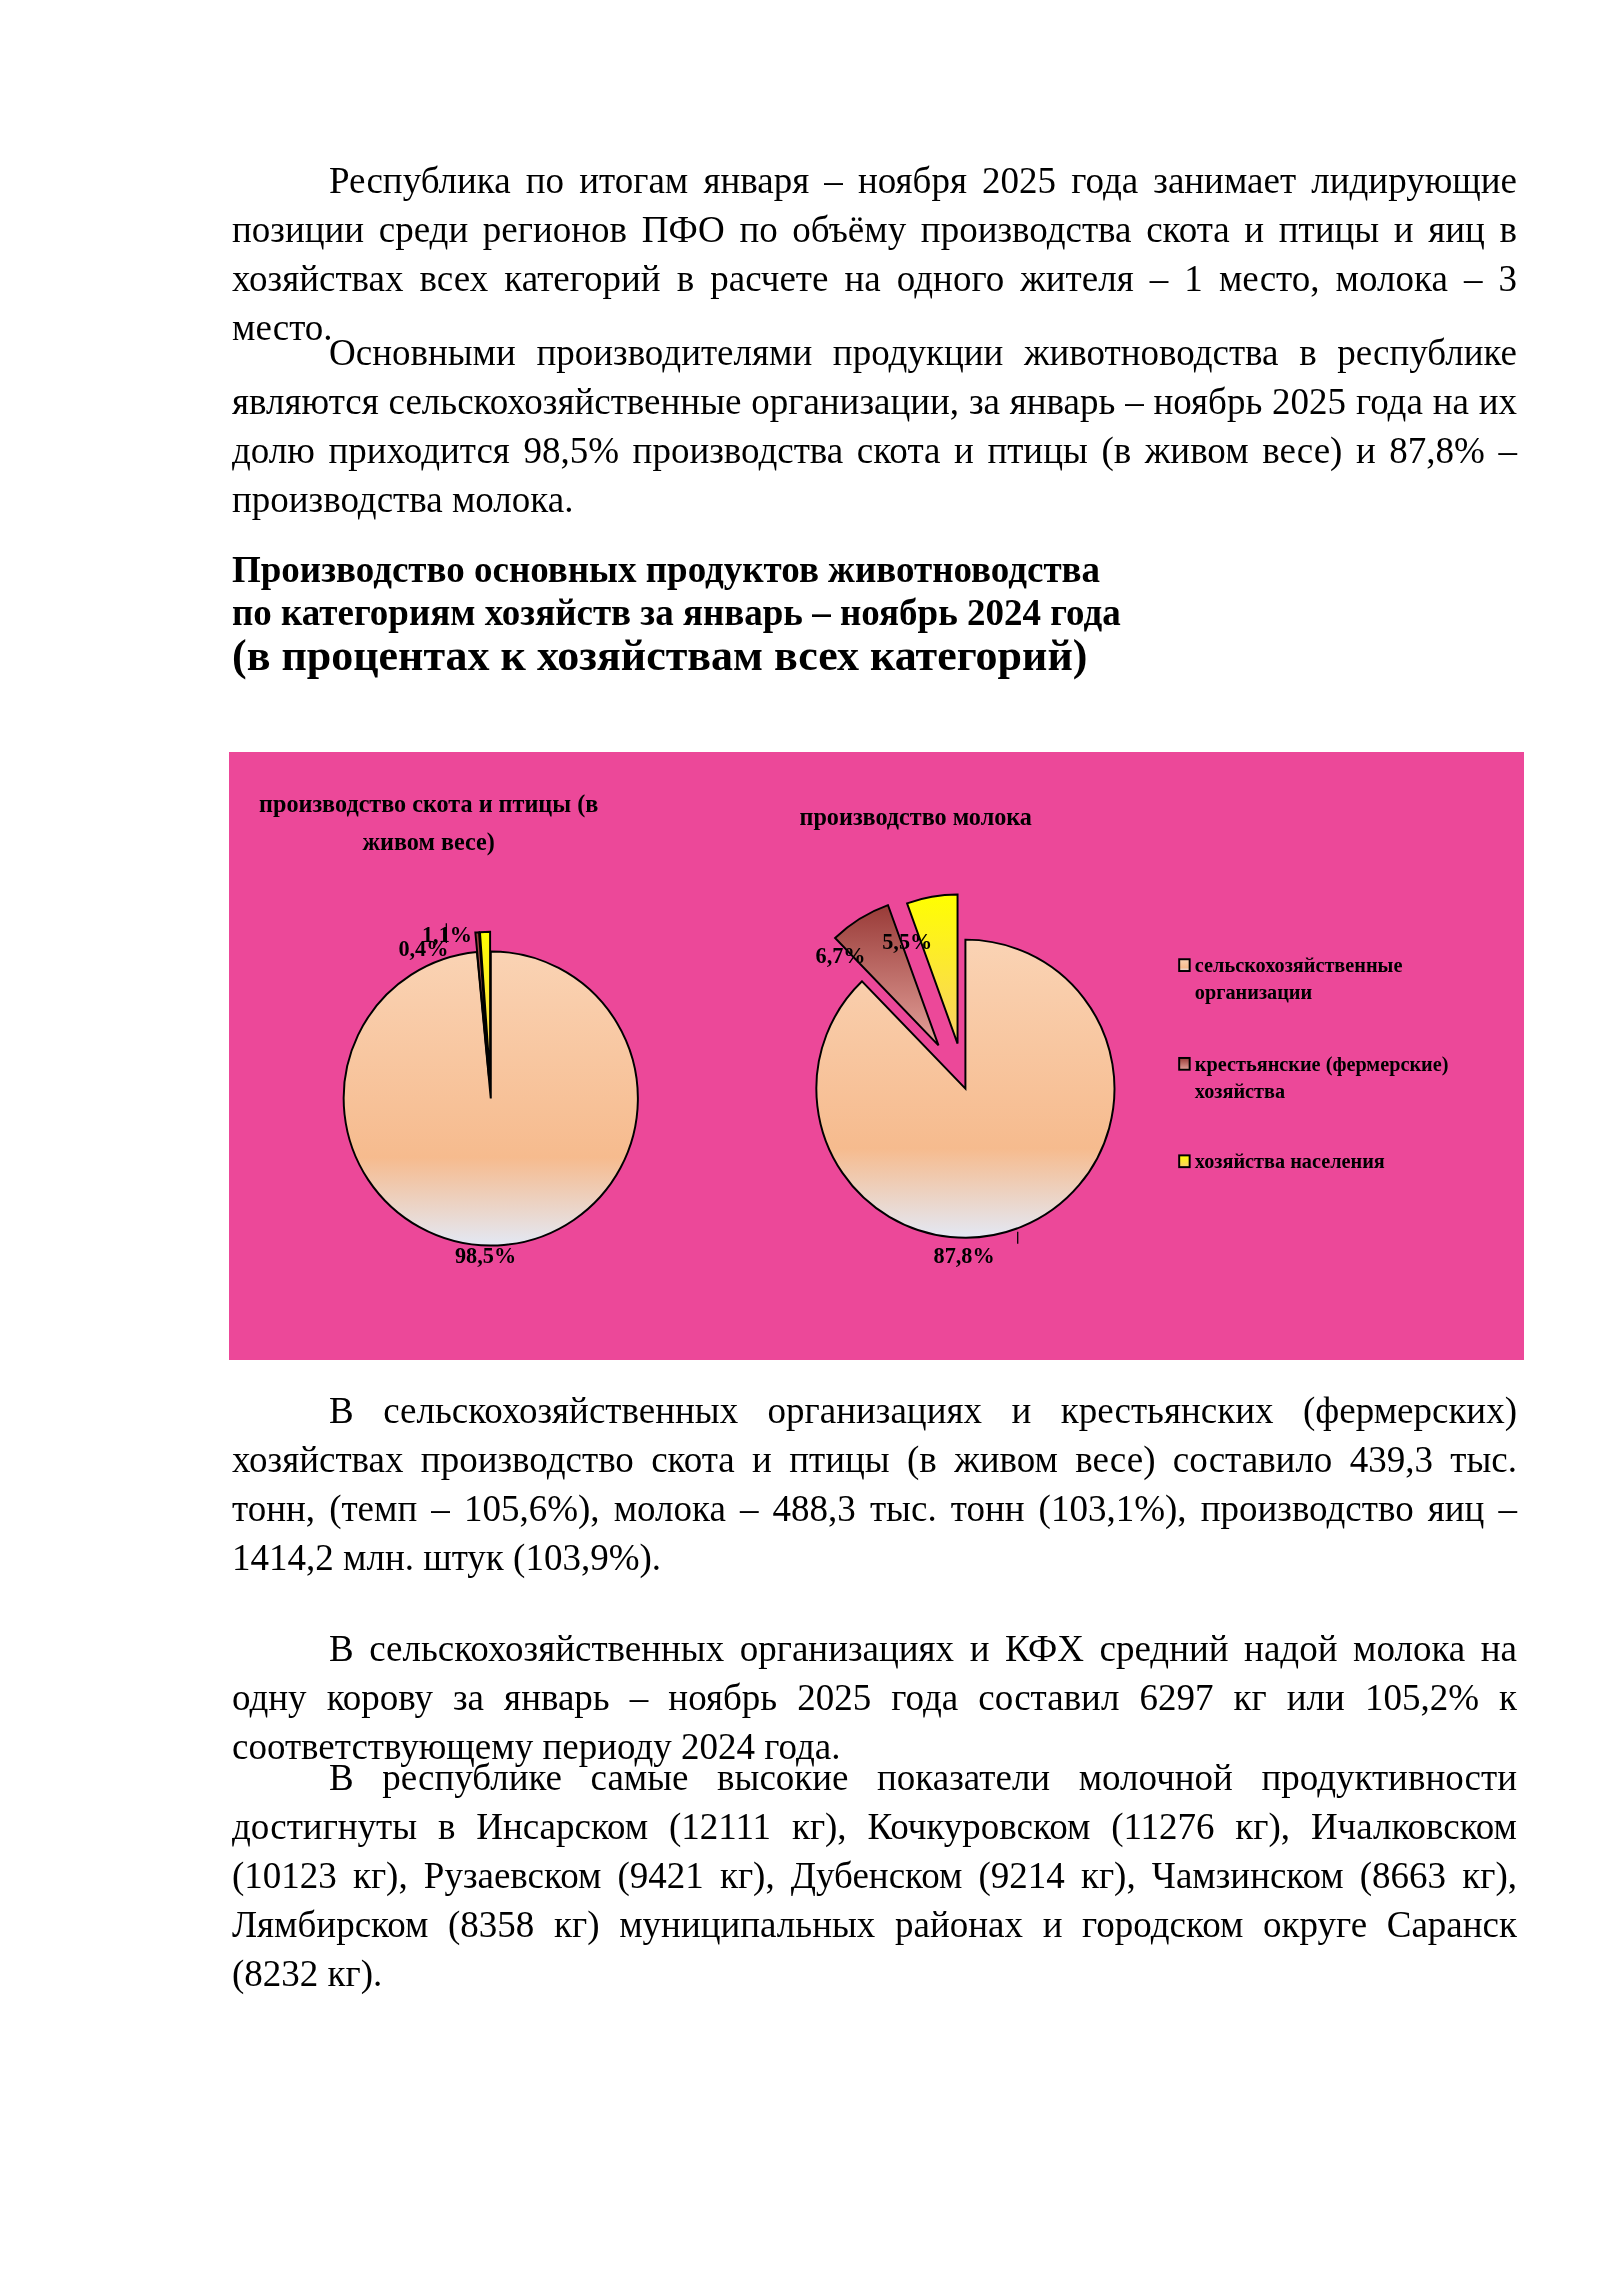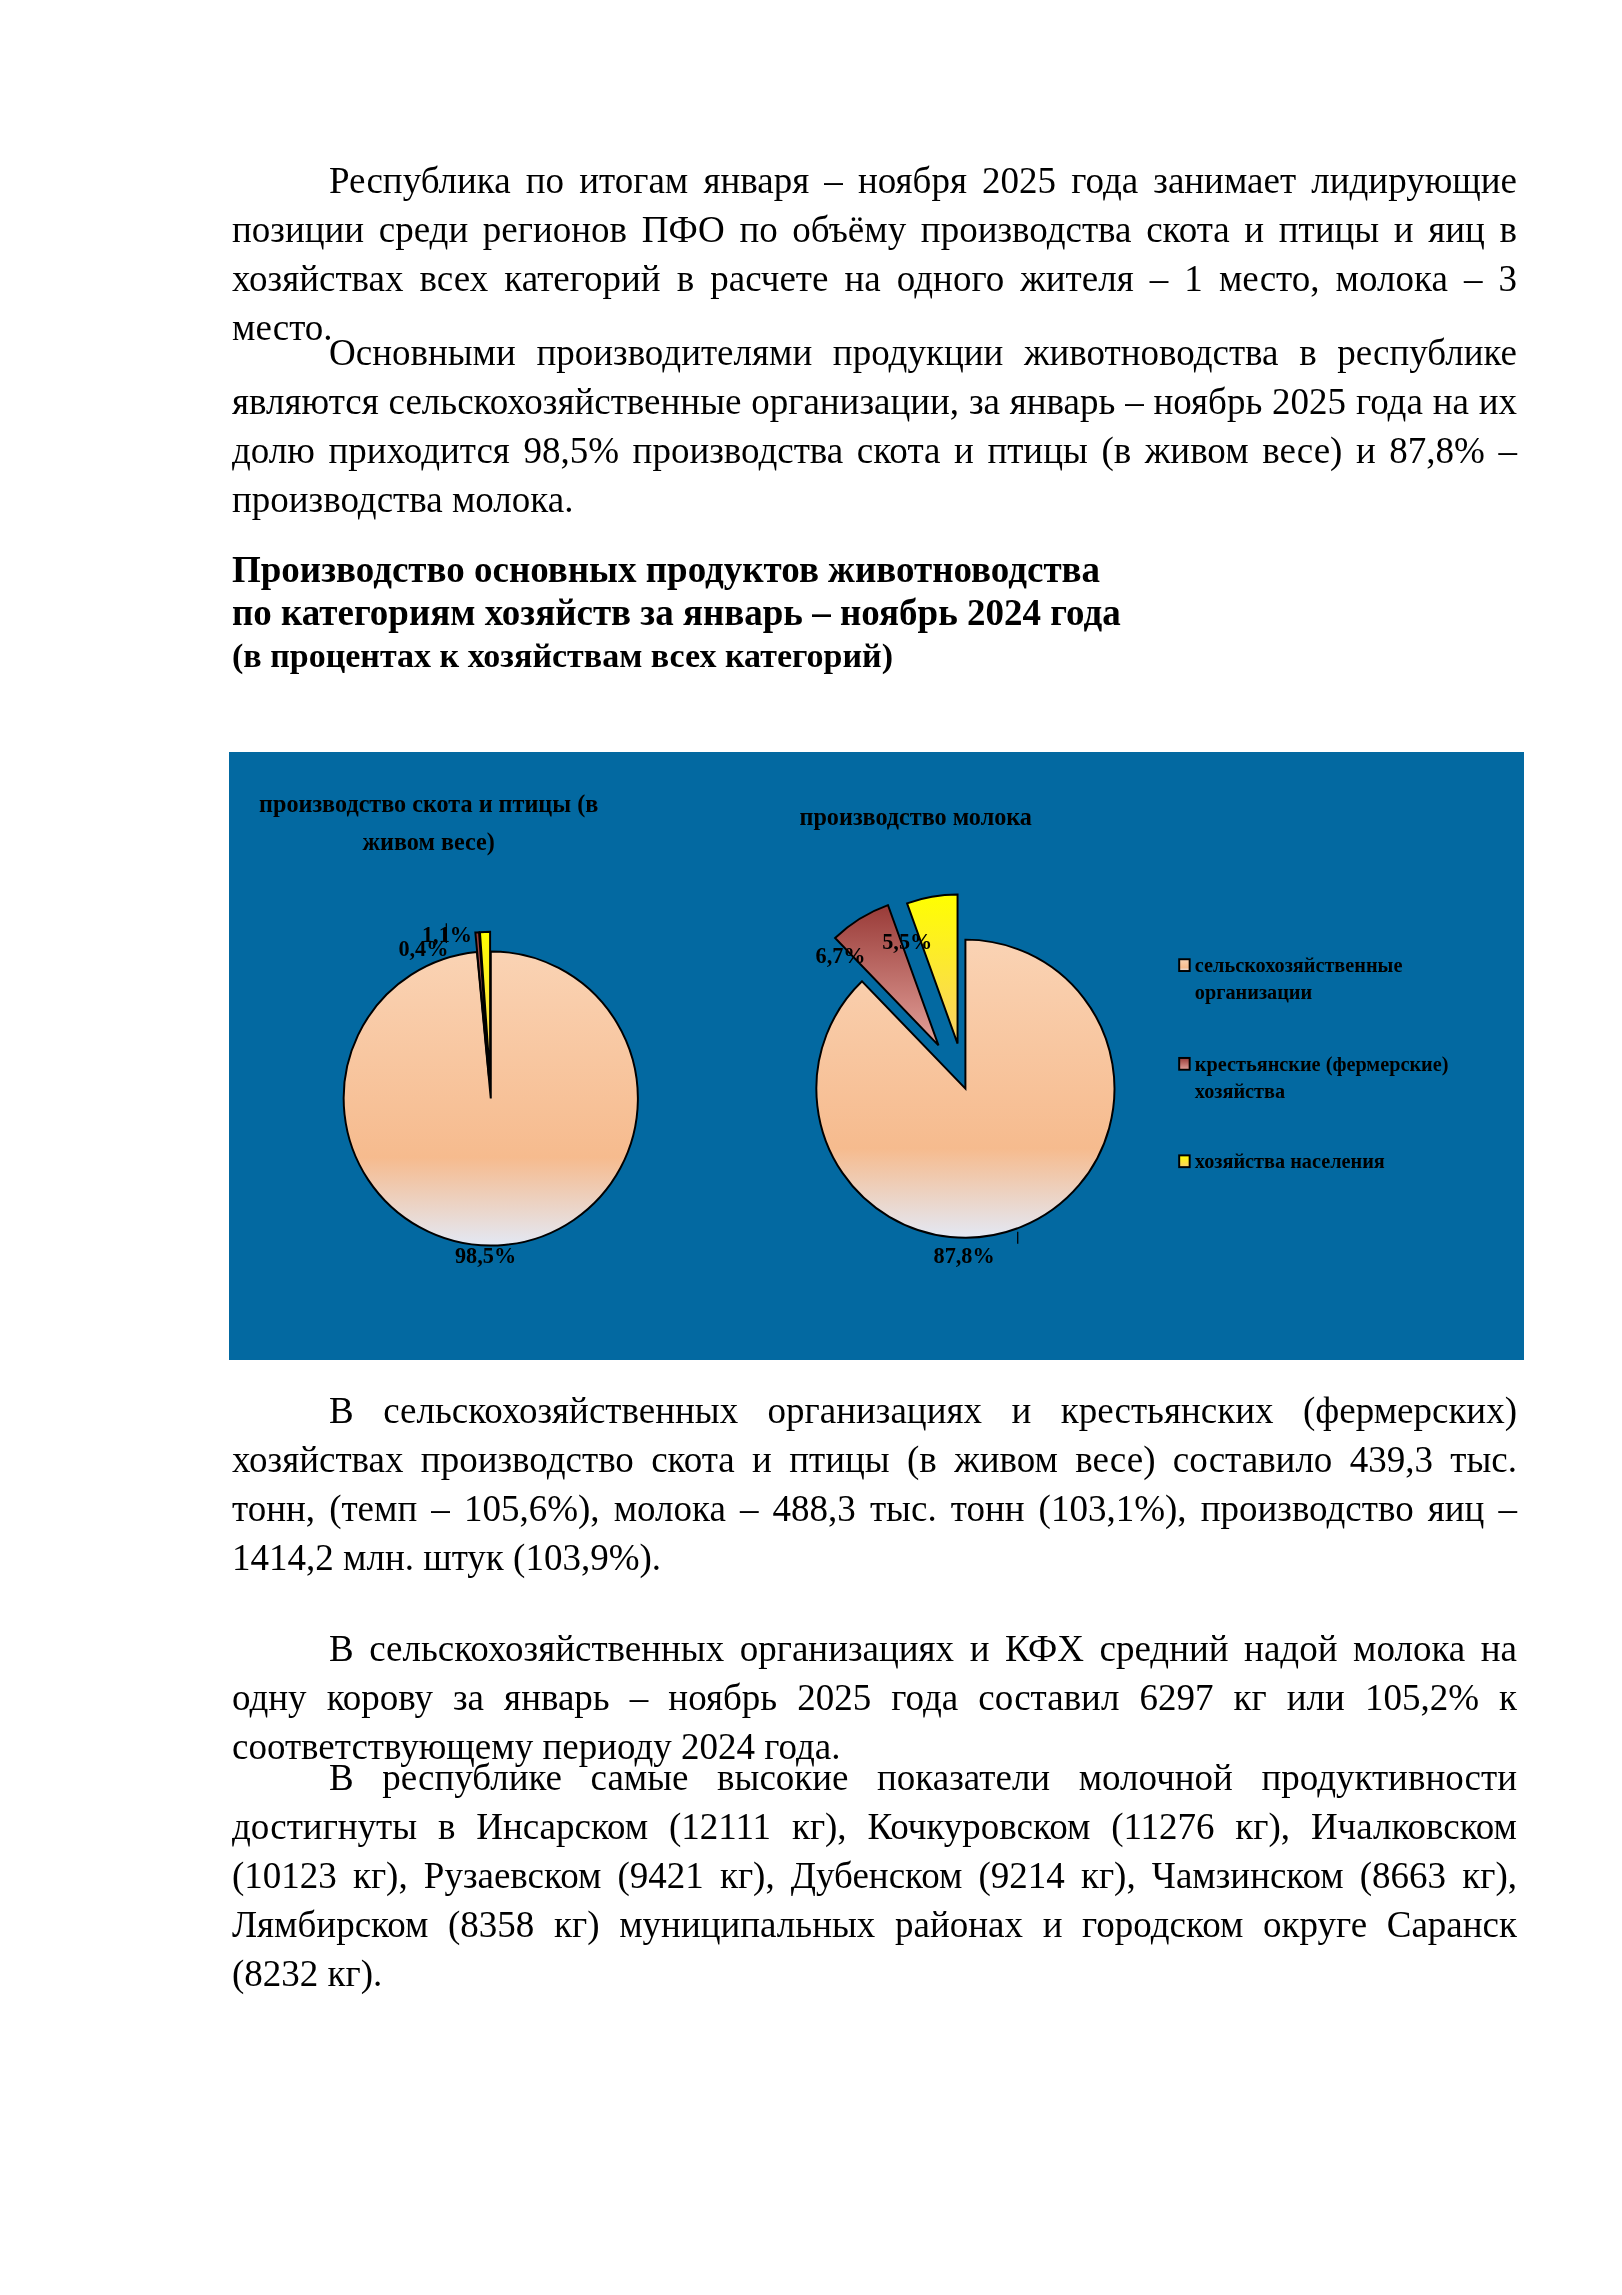--- a/index.html
+++ b/index.html
@@ -2,22 +2,22 @@
 <html style="font-size:10.5px"><head>
 <meta charset="utf-8">
 <style>
   html, body { margin:0; padding:0; background:#ffffff; }
   body { width:1622px; height:2295px; position:relative; overflow:hidden;
          font-family:"Liberation Serif", serif; color:#000; }
   .para { position:absolute; left:232px; width:1285px; font-size:37px; line-height:49px;
           text-align:justify; text-indent:97px; margin:0; }
   .chart-title { position:absolute; left:232px; width:1285px; text-align:left; font-weight:bold;
                  font-size:37px; line-height:43px; margin:0; }
-  .chart-title .sub { font-size:34px; }
-  #chart-box { position:absolute; left:229px; top:752px; width:1295px; height:608px; background:#0369a1; }
+  .chart-title .sub { font-size:44px; }
+  #chart-box { position:absolute; left:229px; top:752px; width:1295px; height:608px; background:#ec4899; }
   #chart-svg { position:absolute; left:0; top:0; }
   .chart-svg text { font-family:"Liberation Serif", serif; font-weight:bold; }
 </style>
 </head>
 <body>
 
 <p class="para" style="top:156px;">Республика по итогам января – ноября 2025 года занимает лидирующие позиции среди регионов ПФО по объёму производства скота и птицы и яиц в хозяйствах всех категорий в расчете на одного жителя – 1 место, молока – 3 место.</p>
 <p class="para" style="top:328px;">Основными производителями продукции животноводства в республике являются сельскохозяйственные организации, за январь – ноябрь 2025 года на их долю приходится 98,5% производства скота и птицы (в живом весе) и 87,8% – производства молока.</p>
 
 <div class="chart-title" style="top:548px;">

